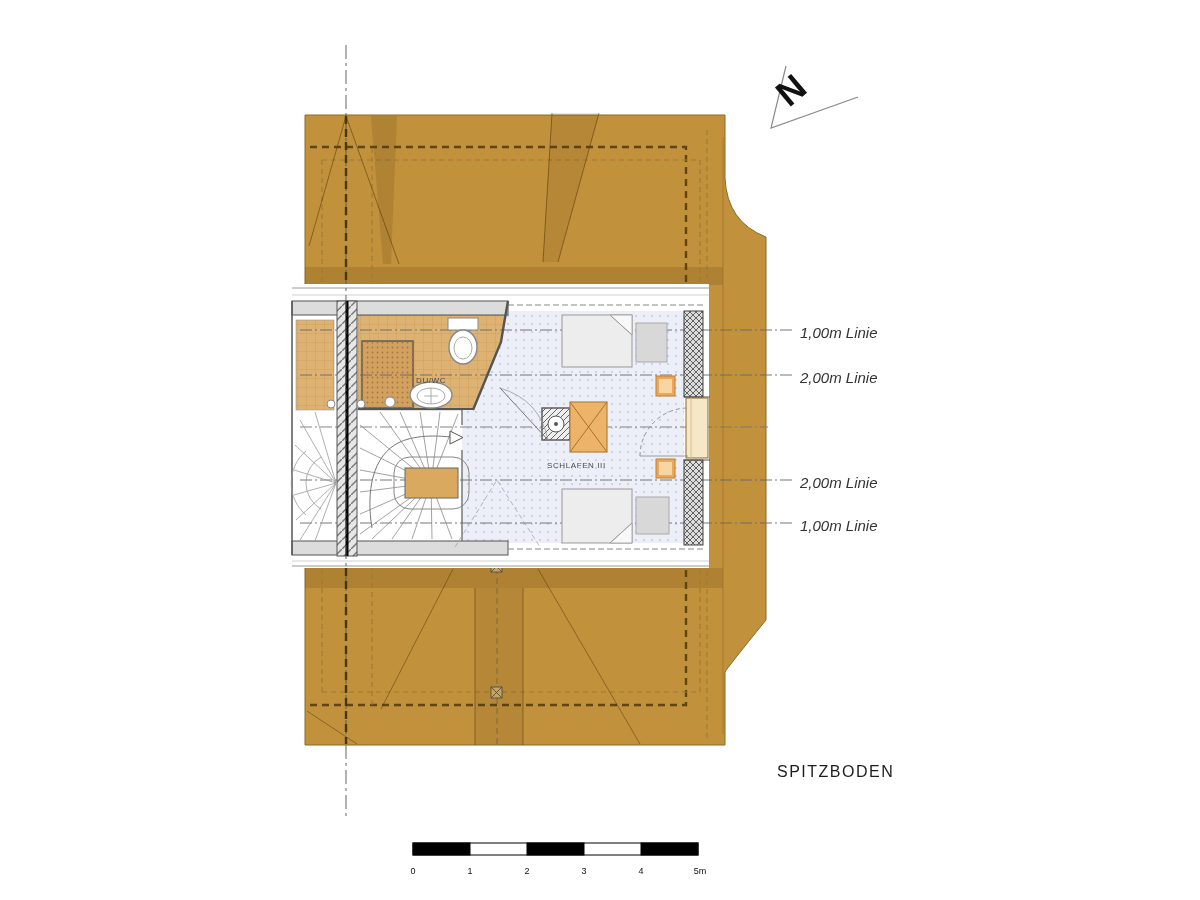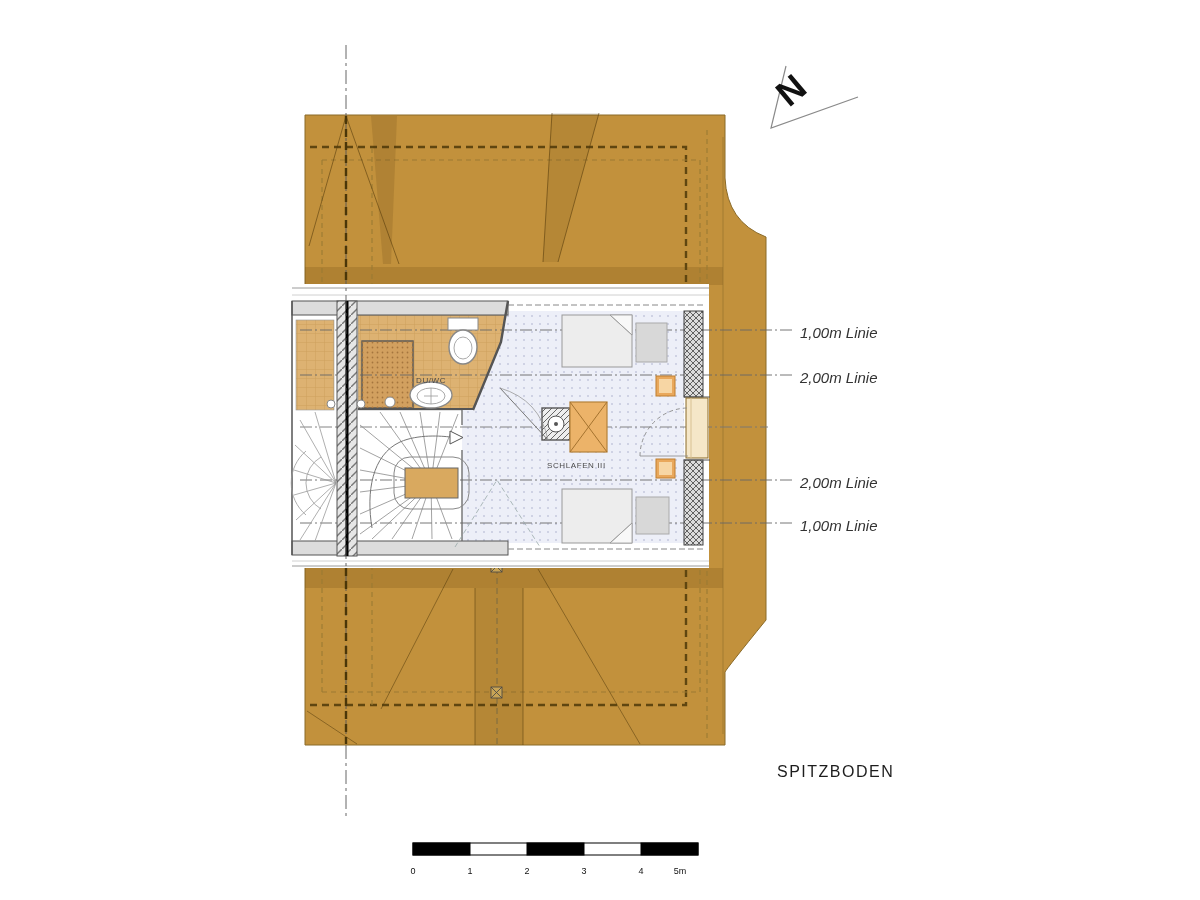--- a/index.html
+++ b/index.html
@@ -255,14 +255,14 @@
   <div class="lbl dim-lbl" style="left:800px;top:474px;">2,00m Linie</div>
   <div class="lbl dim-lbl" style="left:800px;top:517px;">1,00m Linie</div>
 
   <div class="lbl title-lbl" style="left:777px;top:763px;">SPITZBODEN</div>
 
   <div class="lbl tick-lbl" style="left:413px;top:866px;">0</div>
   <div class="lbl tick-lbl" style="left:470px;top:866px;">1</div>
   <div class="lbl tick-lbl" style="left:527px;top:866px;">2</div>
   <div class="lbl tick-lbl" style="left:584px;top:866px;">3</div>
   <div class="lbl tick-lbl" style="left:641px;top:866px;">4</div>
-  <div class="lbl tick-lbl" style="left:680px;top:866px;">5m</div>
+  <div class="lbl tick-lbl" style="left:700px;top:866px;">5m</div>
 </div>
 
 </body></html>

